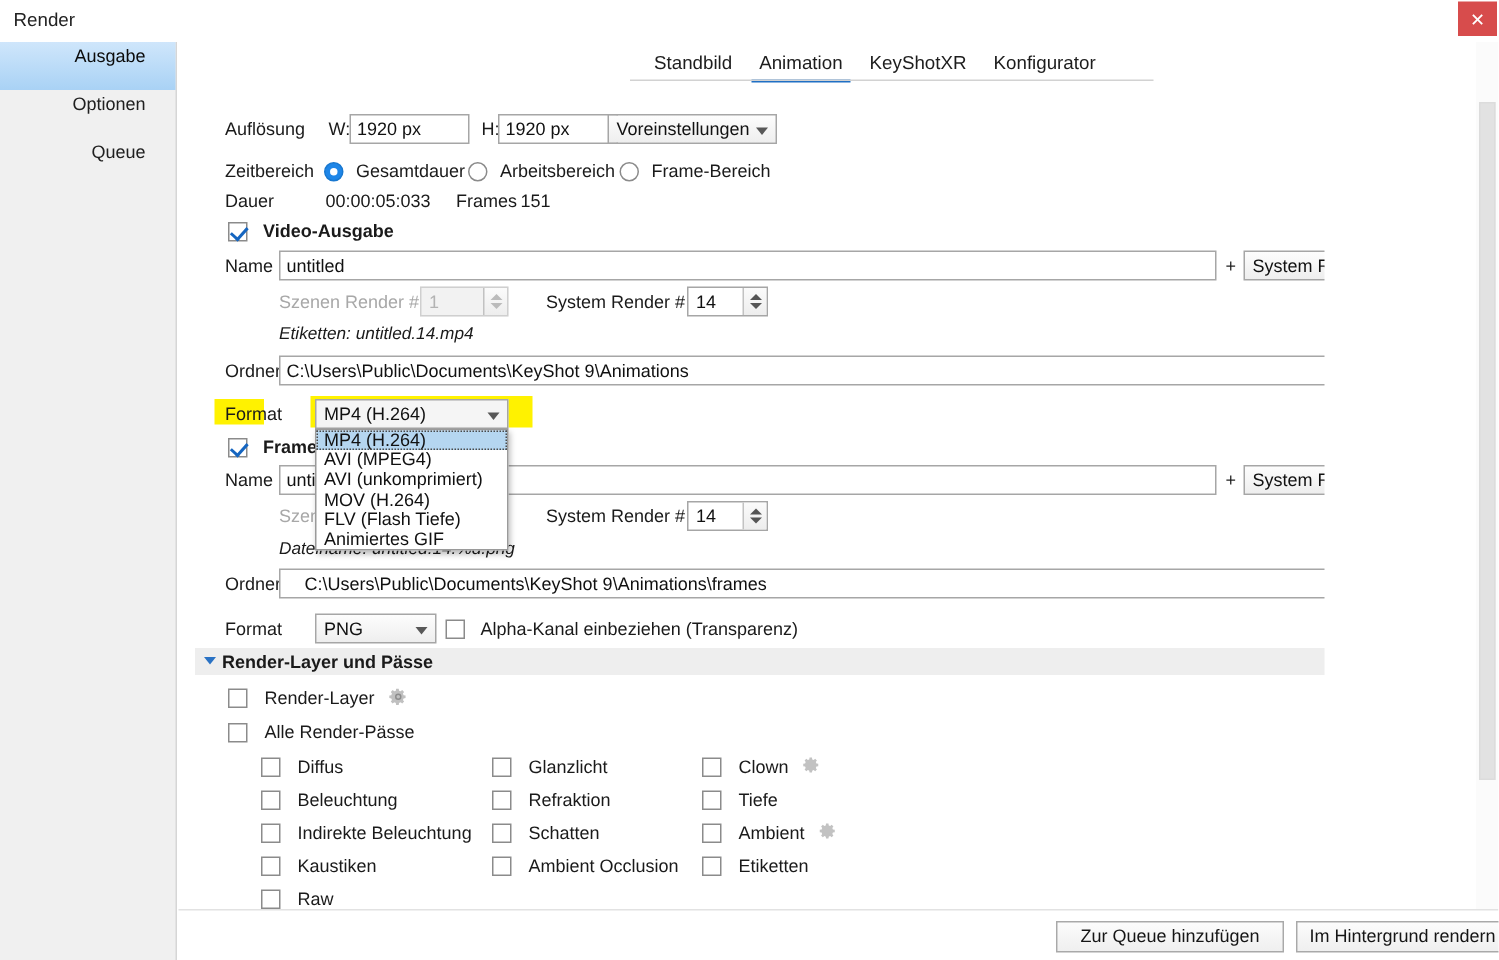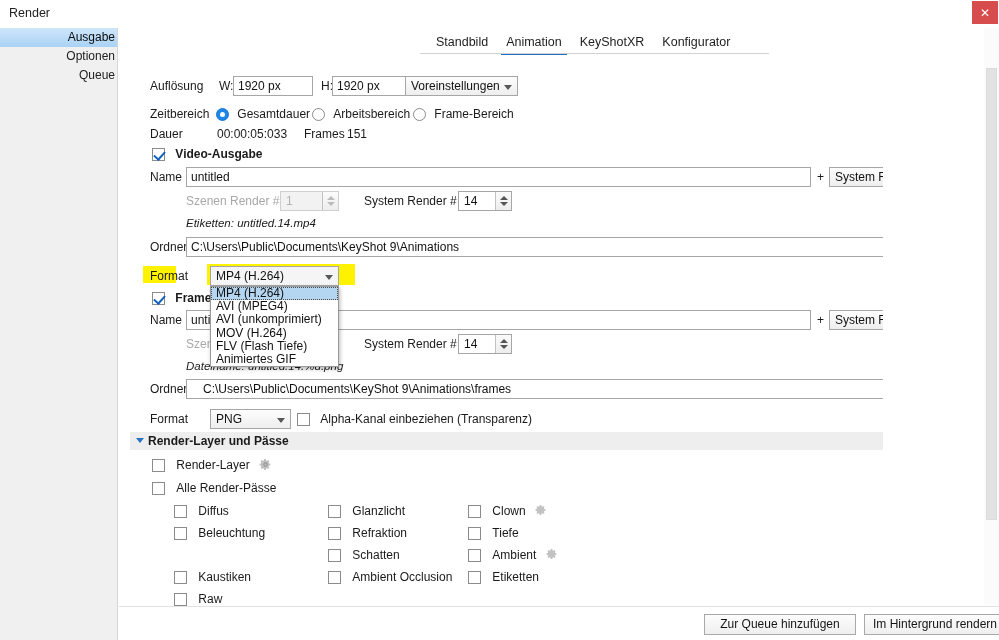--- a/index.html
+++ b/index.html
@@ -30,22 +30,22 @@
     display: flex; align-items: center; justify-content: center;
     font-size: 12px; cursor: pointer; line-height: 1;
   }
 
   
   .sidebar {
     position: absolute; left: 0; top: 28px; width: 118px; height: 612px;
     background: #f0f0f0; border-right: 1px solid #d6d6d6;
   }
   .side-item {
-    height: 19px; line-height: 19px; text-align: right;
-    padding-right: 2px; font-size: 12px; color: #202020; cursor: pointer;
+    height: 32px; line-height: 19px; text-align: right;
+    padding-right: 20px; font-size: 12px; color: #202020; cursor: pointer;
   }
   .side-item.active {
     background: linear-gradient(to bottom, #cfe6fb, #a9d2f5);
     color: #0b0b0b;
   }
 
   
   .main {
     position: absolute; left: 119px; top: 28px; width: 764px; height: 578px;
     background: #ffffff; overflow: hidden;
@@ -412,20 +412,24 @@
     </div>
 
     <div class="row" style="left:55px; top:473px;">
       <span class="cb"></span>
       <span class="lbl" style="margin-left:8px;">Diffus</span>
     </div>
     <div class="row" style="left:55px; top:495px;">
       <span class="cb"></span>
       <span class="lbl" style="margin-left:8px;">Beleuchtung</span>
     </div>
+    <div class="row" style="left:55px; top:517px;">
+      <span class="cb"></span>
+      <span class="lbl" style="margin-left:8px;">Indirekte Beleuchtung</span>
+    </div>
     <div class="row" style="left:55px; top:539px;">
       <span class="cb"></span>
       <span class="lbl" style="margin-left:8px;">Kaustiken</span>
     </div>
     <div class="row" style="left:55px; top:561px;">
       <span class="cb"></span>
       <span class="lbl" style="margin-left:8px;">Raw</span>
     </div>
 
     <div class="row" style="left:209px; top:473px;">

